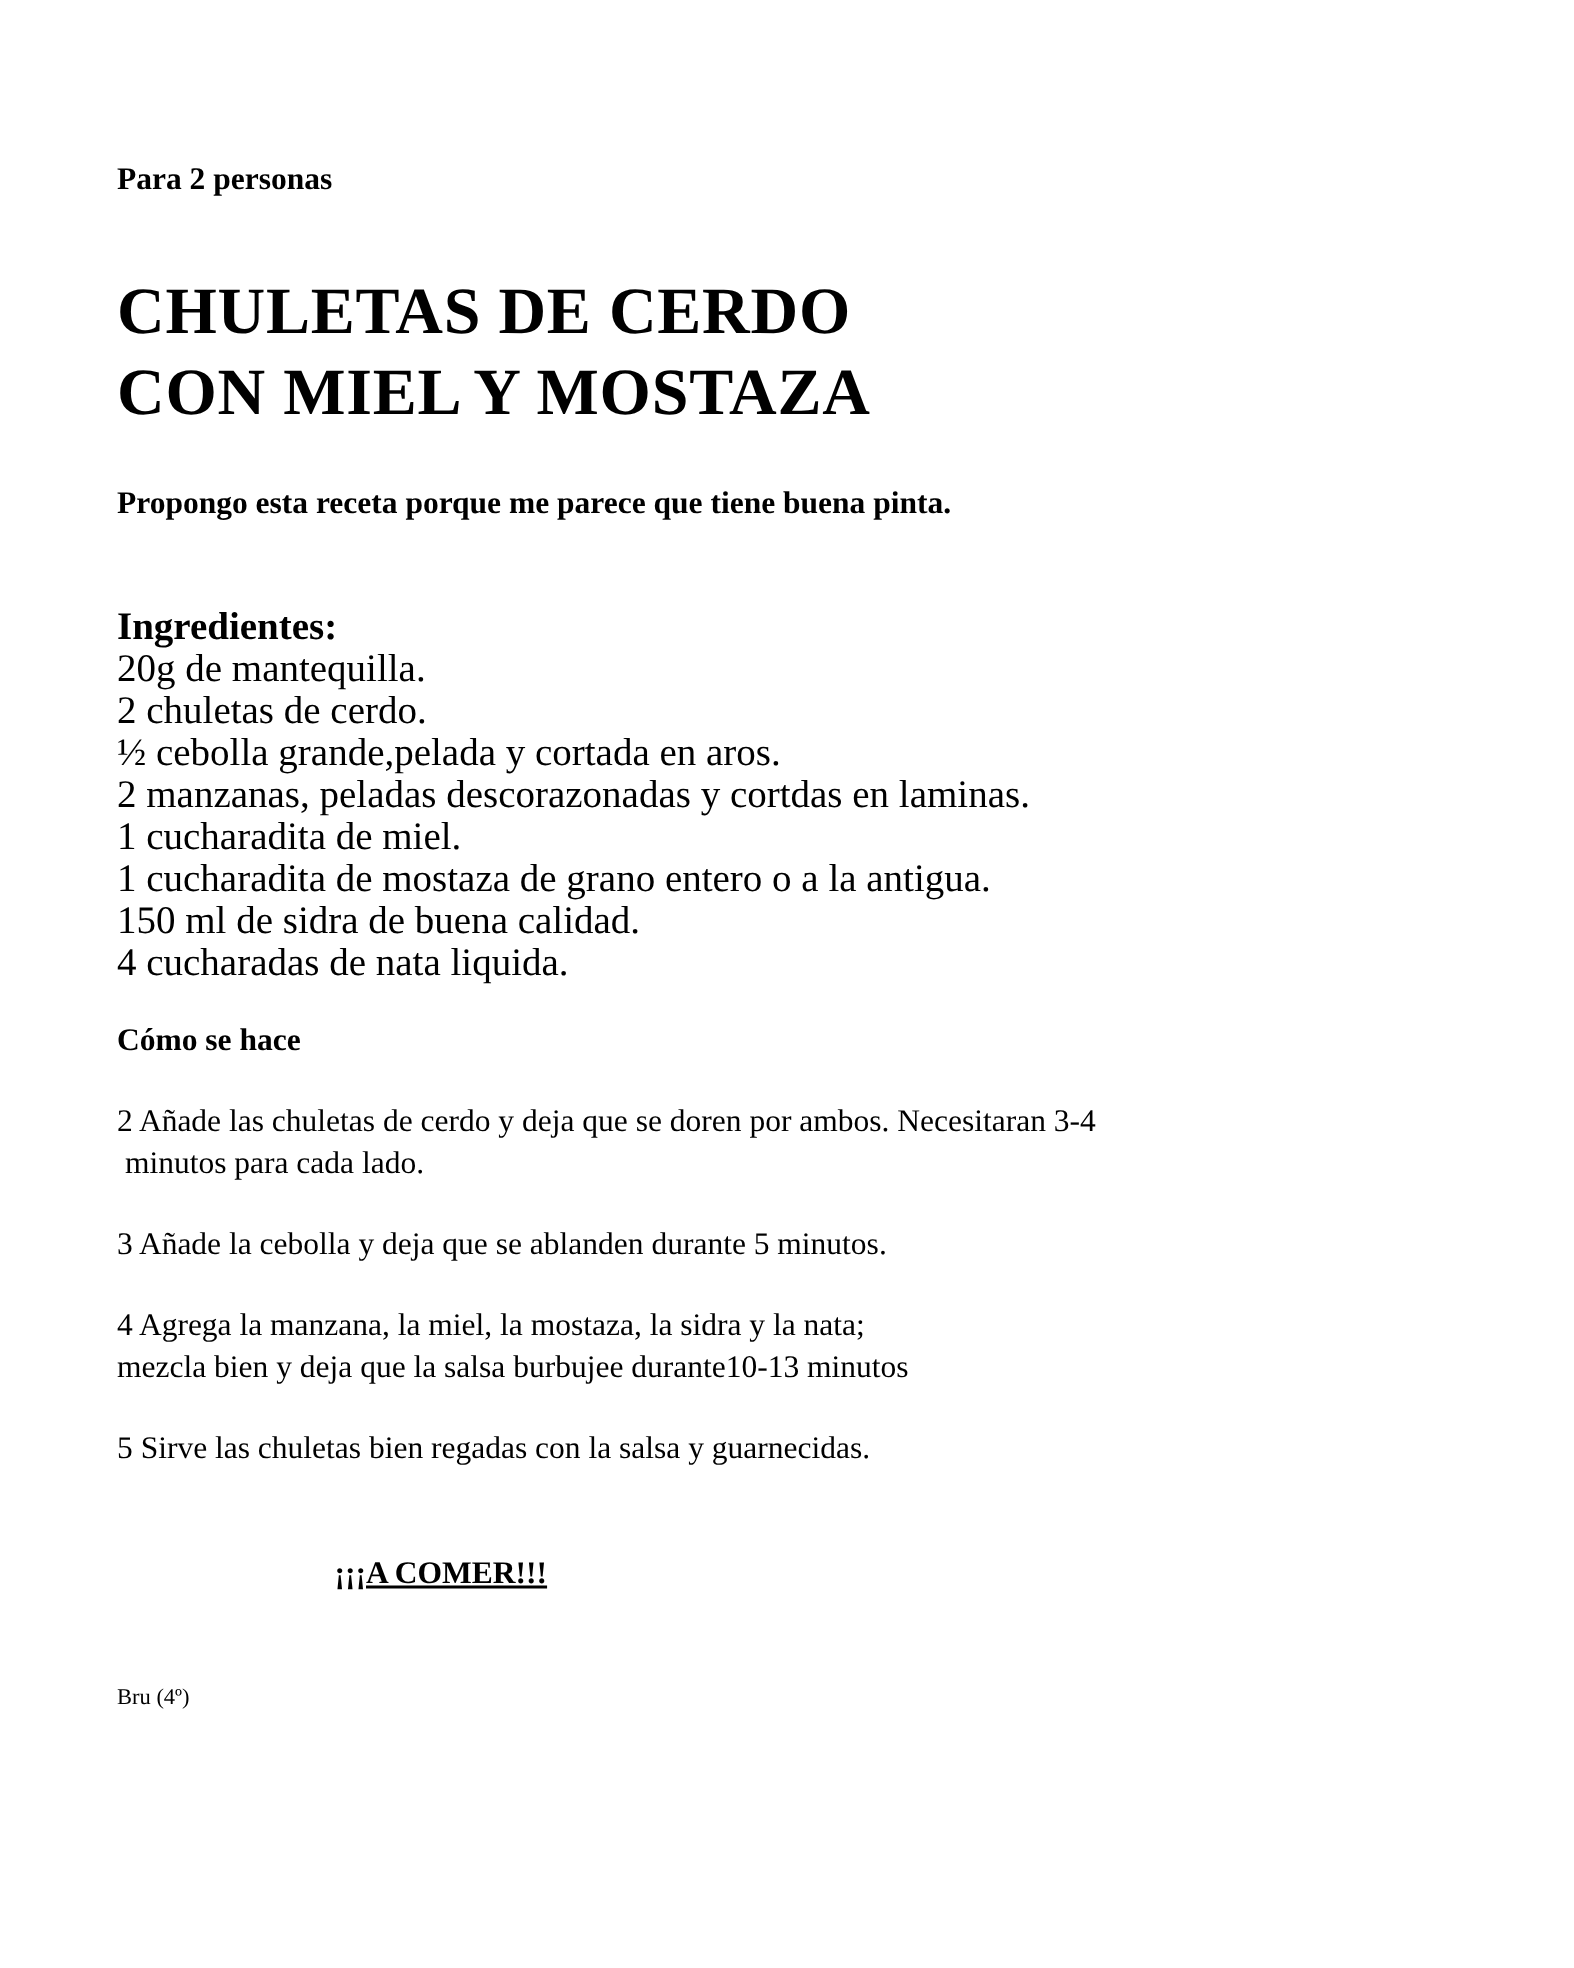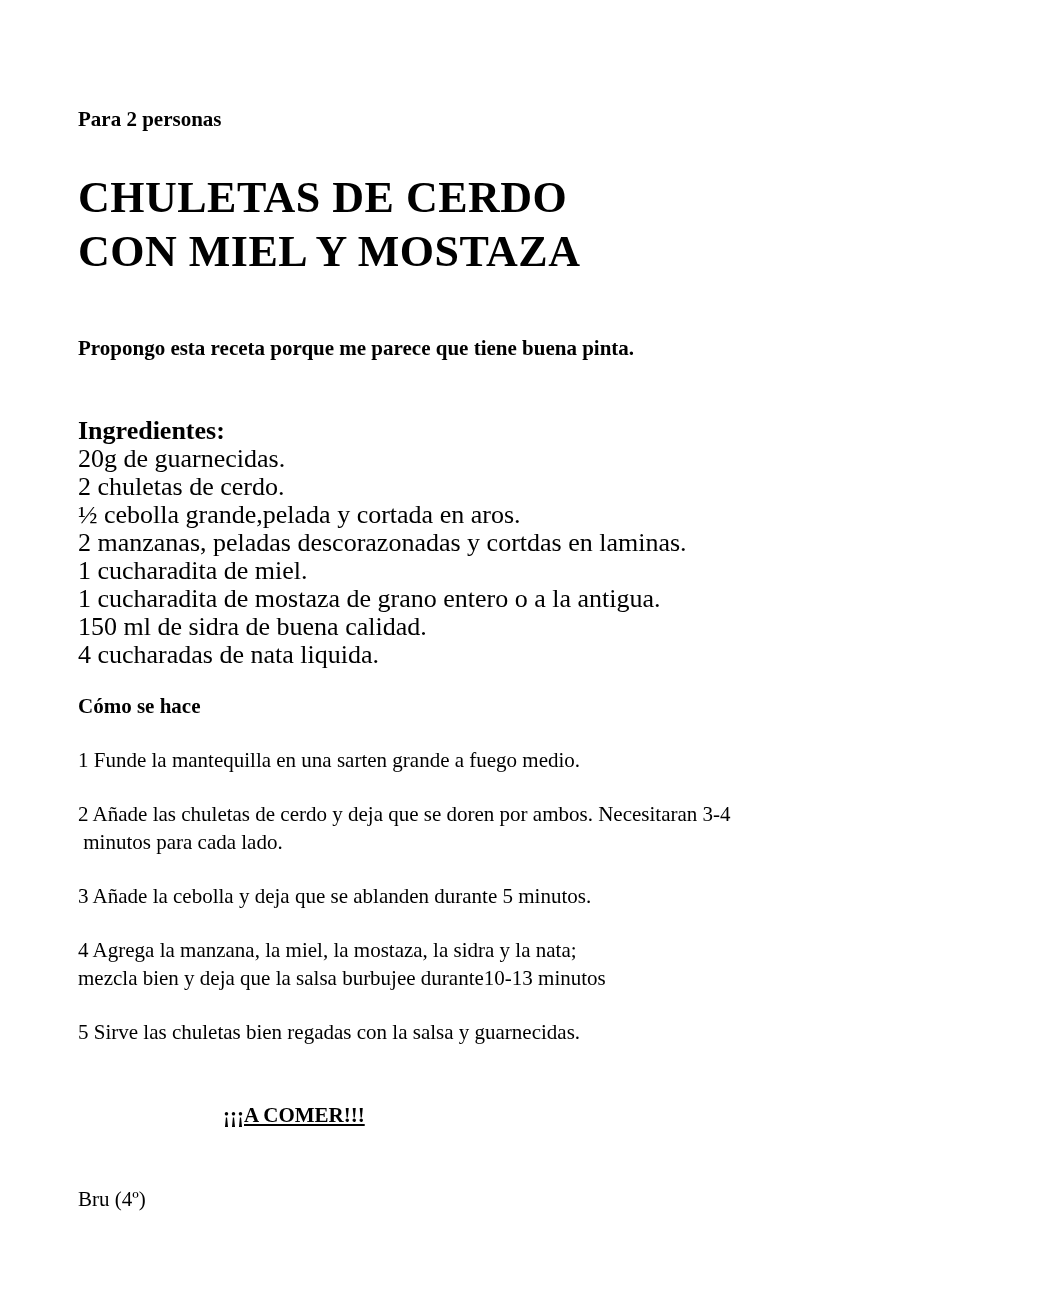--- a/index.html
+++ b/index.html
@@ -18,28 +18,28 @@
     height: 1312px;
     background: #ffffff;
     padding: 106px 80px 0 78px;
   }
   .servings {
     font-size: 21px;
     font-weight: bold;
     line-height: 27px;
   }
   .title {
-    margin-top: 38px;
+    margin-top: 48px;
     font-size: 44px;
     font-weight: bold;
     line-height: 54px;
     letter-spacing: 0.5px;
   }
   .intro {
-    margin-top: 55px;
+    margin-top: 32px;
     font-size: 21px;
     font-weight: bold;
     line-height: 28px;
   }
   .ingredients-block {
     margin-top: 55px;
     font-size: 26px;
     line-height: 28px;
   }
   .ingredients-heading {
@@ -63,52 +63,51 @@
   .closing {
     margin-top: 55px;
     padding-left: 145px;
     font-size: 21px;
     font-weight: bold;
     line-height: 28px;
     text-decoration: underline;
   }
   .signature {
     margin-top: 56px;
-    font-size: 21px;
+    font-size: 15px;
     line-height: 28px;
   }
 </style>
 </head>
 <body>
 
 <div class="page">
 
   <p class="servings">Para 2 personas</p>
 
   <h1 class="title"><span>CHULETAS DE CERDO</span><br><span>CON MIEL Y MOSTAZA</span></h1>
 
   <p class="intro">Propongo esta receta porque me parece que tiene buena pinta.</p>
 
   <div class="ingredients-block">
     <p class="ingredients-heading">Ingredientes:</p>
     <ul class="ingredients-list">
-      <li>20g de guarnecidas.</li>
+      <li>20g de mantequilla.</li>
       <li>2 chuletas de cerdo.</li>
       <li>½ cebolla grande,pelada y cortada en aros.</li>
       <li>2 manzanas, peladas descorazonadas y cortdas en laminas.</li>
       <li>1 cucharadita de miel.</li>
       <li>1 cucharadita de mostaza de grano entero o a la antigua.</li>
       <li>150 ml de sidra de buena calidad.</li>
       <li>4 cucharadas de nata liquida.</li>
     </ul>
   </div>
 
   <p class="method-heading">Cómo se hace</p>
 
-  <p class="step">1 Funde la mantequilla en una sarten grande a fuego medio.</p>
   <p class="step">2 Añade las chuletas de cerdo y deja que se doren por ambos. Necesitaran 3-4
  minutos para cada lado.</p>
   <p class="step">3 Añade la cebolla y deja que se ablanden durante 5 minutos.</p>
   <p class="step">4 Agrega la manzana, la miel, la mostaza, la sidra y la nata;
 mezcla bien y deja que la salsa burbujee durante10-13 minutos</p>
   <p class="step">5 Sirve las chuletas bien regadas con la salsa y guarnecidas.</p>
 
   <p class="closing">¡¡¡A COMER!!!</p>
 
   <p class="signature">Bru (4º)</p>

